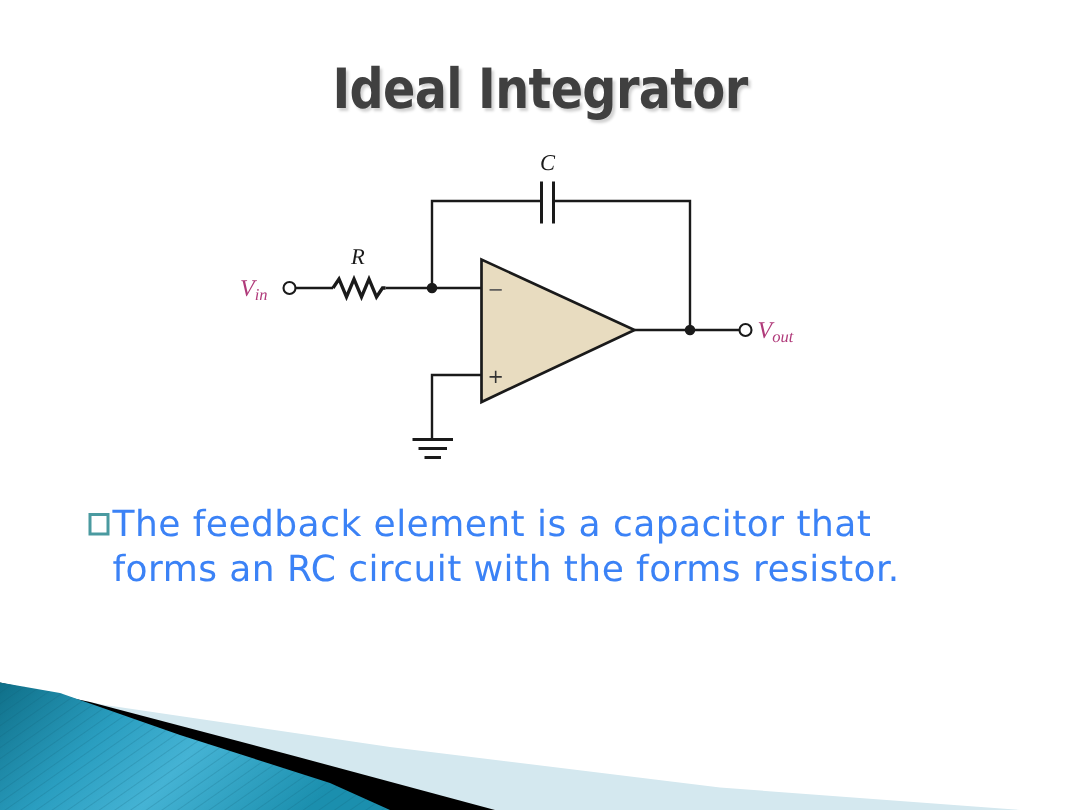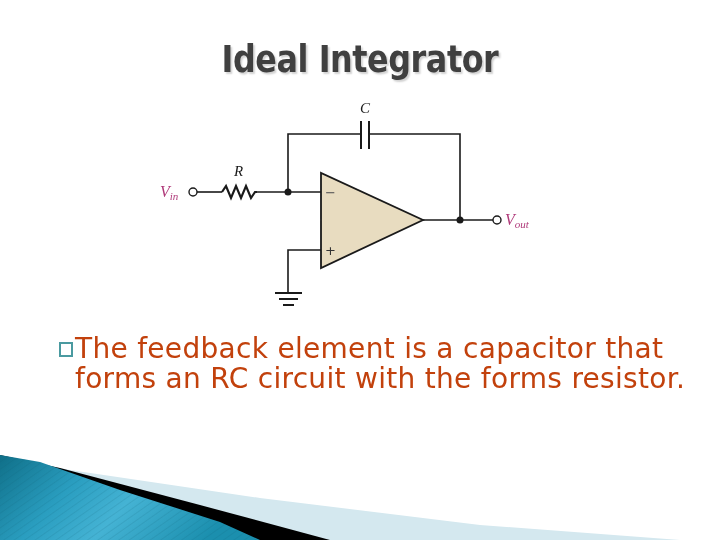--- a/index.html
+++ b/index.html
@@ -39,23 +39,23 @@
       top: 0;
       width: 720px;
       height: 540px;
     }
     .bullet-block {
       position: absolute;
       left: 58px;
       top: 334px;
       width: 620px;
       font-family: "DejaVu Sans", sans-serif;
-      font-size: 28px;
+      font-size: 24px;
       line-height: 30px;
-      color: #c2410c;
+      color: #3b82f6;
     }
     .bullet-line {
       position: relative;
       padding-left: 17px;
       white-space: nowrap;
       letter-spacing: 0.3px;
     }
     .bullet-marker {
       position: absolute;
       left: 1px;

